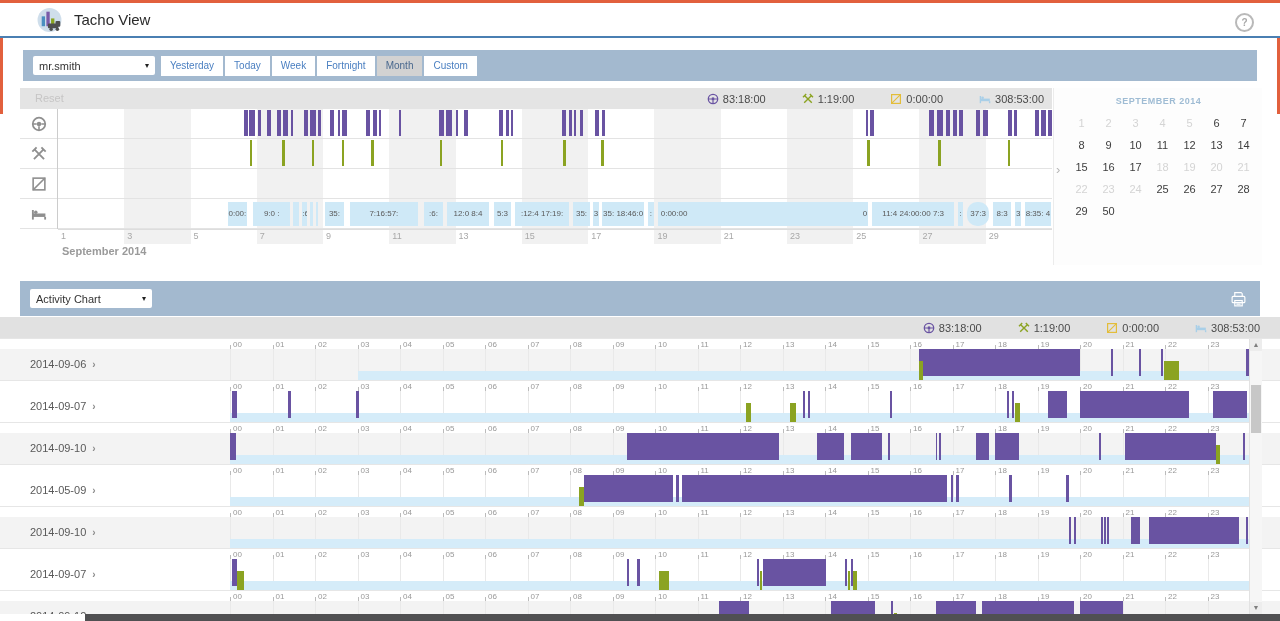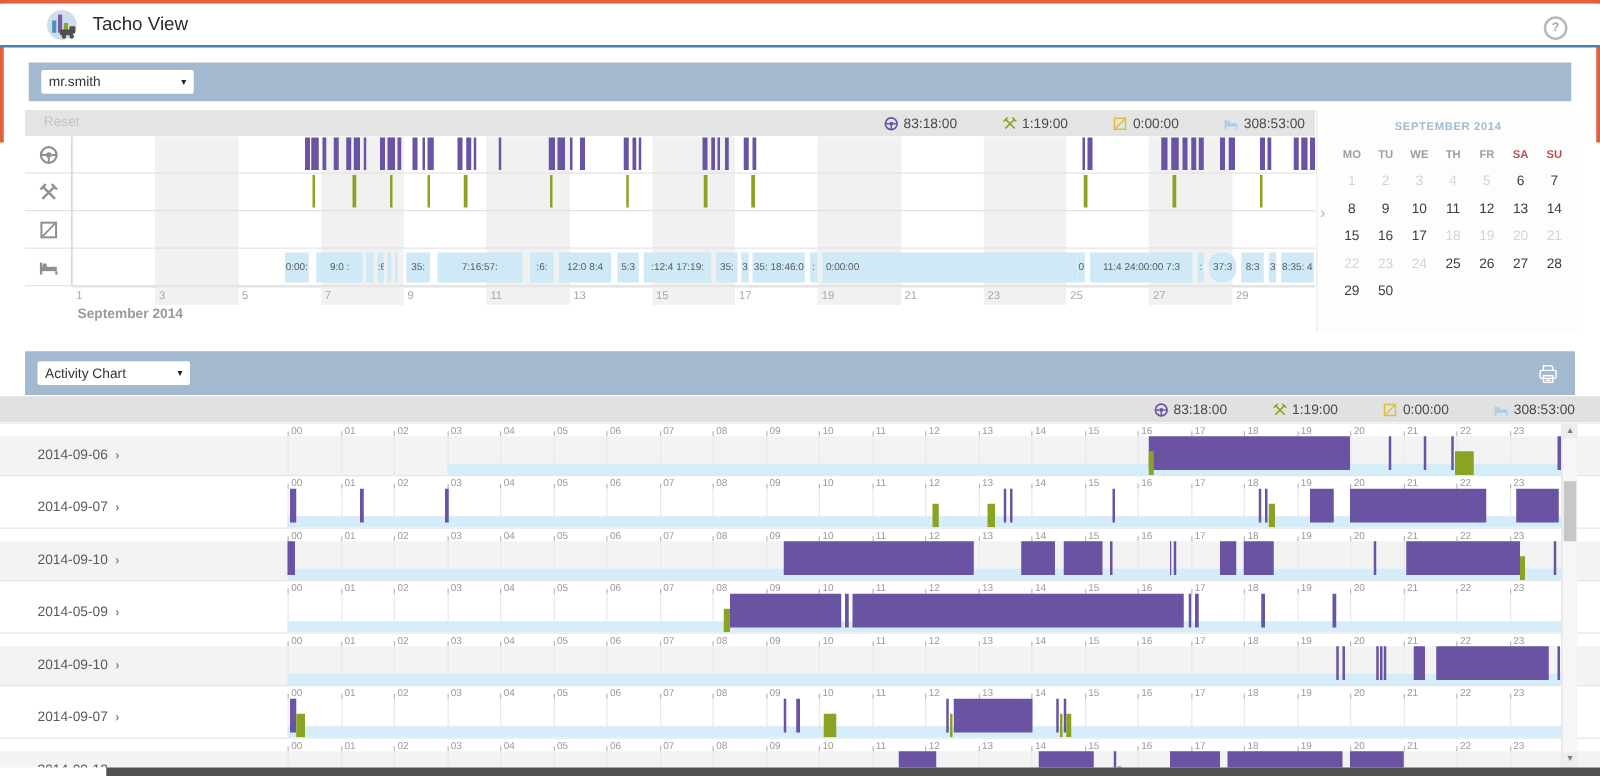--- a/index.html
+++ b/index.html
@@ -112,20 +112,28 @@
   <div class="abs title">Tacho View</div>
   <div class="abs help">?</div>
 </div>
 <div class="abs blueline"></div>
 
 <div class="abs toolbar">
   <div class="abs select usersel">
     <span>mr.smith</span>
     <span class="arr">▾</span>
   </div>
+  <div class="abs btns">
+      <div class="btn">Yesterday</div>
+      <div class="btn">Today</div>
+      <div class="btn">Week</div>
+      <div class="btn">Fortnight</div>
+      <div class="btn active">Month</div>
+      <div class="btn">Custom</div>
+    </div>
 </div>
 
 <div class="abs sbar1">
   <div class="abs reset">Reset</div>
   <div class="abs stats stats1">
       <div class="st">
         <svg width="12" height="12" viewBox="0 0 12 12">
           <circle cx="6" cy="6" r="4.7" fill="none" stroke="#6953a2" stroke-width="1.3"></circle>
           <circle cx="6" cy="6" r="1.7" fill="#6953a2"></circle>
           <path d="M1.3 6h3M7.7 6h3M6 7.7v3" stroke="#6953a2" stroke-width="1.2"></path>
@@ -306,29 +314,20 @@
     <div class="mtick" style="left: 864.467px;">27</div>
     <div class="mtick" style="left: 930.733px;">29</div>
   </div>
 <div class="abs maxislabel">September 2014</div>
 
 <div class="abs cal">
   <div class="abs calexp">›</div>
   <div class="abs caltitle">SEPTEMBER 2014</div>
   <div class="abs calgrid">
       <div class="calrow">
-        <div class="calcell calhead">MO</div>
-        <div class="calcell calhead">TU</div>
-        <div class="calcell calhead">WE</div>
-        <div class="calcell calhead">TH</div>
-        <div class="calcell calhead">FR</div>
-        <div class="calcell calhead we">SA</div>
-        <div class="calcell calhead we">SU</div>
-      </div>
-      <div class="calrow">
         <div class="calcell caloff">1</div>
         <div class="calcell caloff">2</div>
         <div class="calcell caloff">3</div>
         <div class="calcell caloff">4</div>
         <div class="calcell caloff">5</div>
         <div class="calcell">6</div>
         <div class="calcell">7</div>
       </div>
       <div class="calrow">
         <div class="calcell">8</div>

